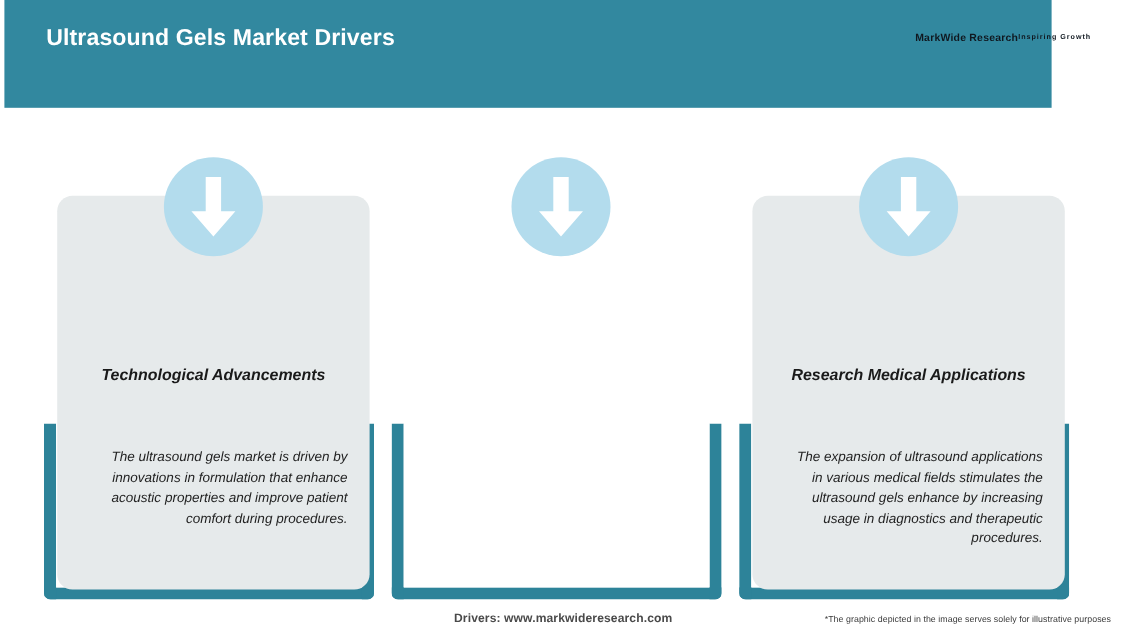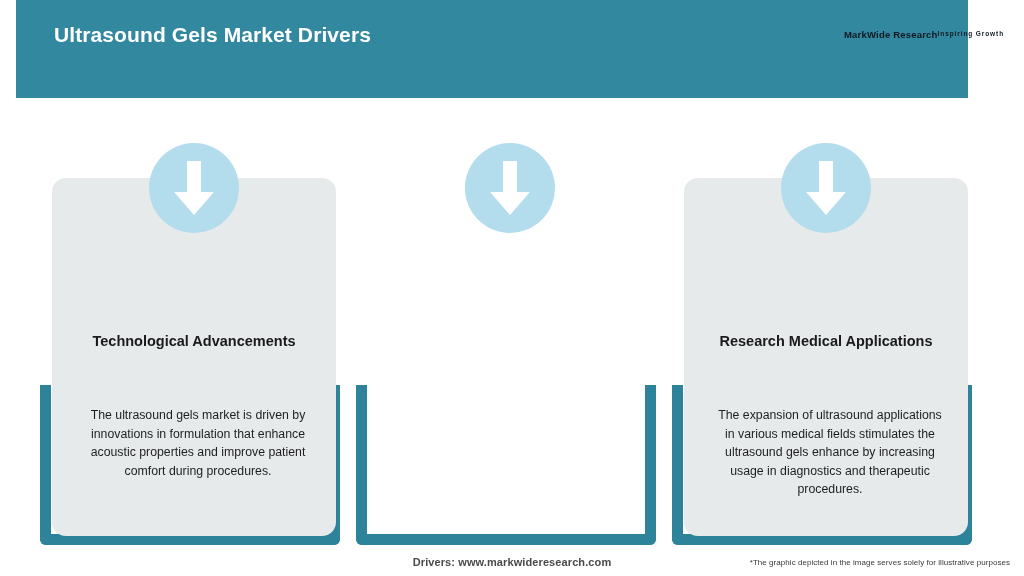--- a/index.html
+++ b/index.html
@@ -11,21 +11,21 @@
     height: 576px;
     background: #ffffff;
     font-family: "Liberation Sans", sans-serif;
     overflow: hidden;
     position: relative;
   }
 
   
   .header {
     position: absolute;
-    left: 16px;
+    left: 4px;
     top: 0;
     width: 952px;
     height: 98px;
     background: #32889f;
   }
   .header-title {
     position: absolute;
     left: 38px;
     top: 23px;
     font-size: 21px;
@@ -70,20 +70,21 @@
     white-space: nowrap;
   }
 
   
   .cards {
     position: absolute;
     left: 0;
     top: 98px;
     width: 812px;
     height: 478px;
+    font-style: italic;
   }
   .card-group {
     position: absolute;
     top: 0;
     width: 316px;
     height: 450px;
   }
   .card-group.g0 { left: 36px; }
   .card-group.g1 { left: 352px; }
   .card-group.g2 { left: 668px; }
@@ -144,21 +145,21 @@
     font-size: 14.5px;
     font-weight: bold;
     color: #1a1a1a;
     line-height: 21px;
   }
   .card-body {
     position: absolute;
     left: 28px;
     right: 20px;
     top: 228px;
-    text-align: center;
+    text-align: right;
     font-size: 12.3px;
     color: #1f1f1f;
     line-height: 18.5px;
   }
 
   
   .footer-source {
     position: absolute;
     left: 0;
     width: 1024px;

